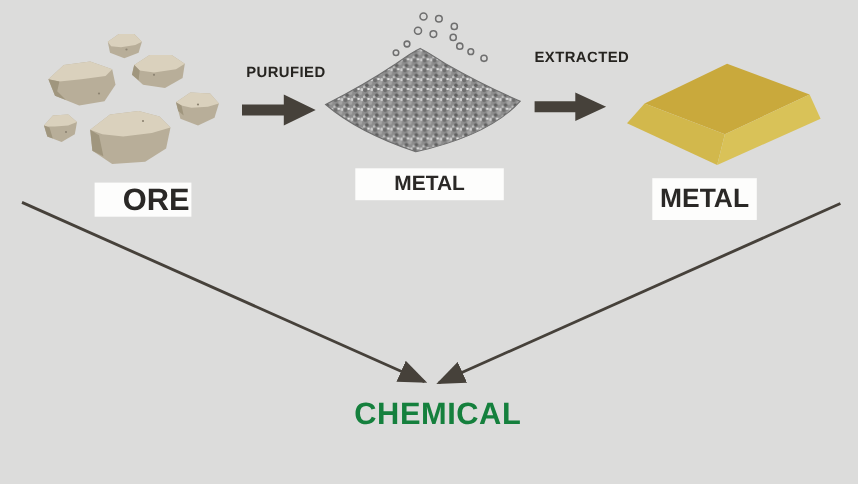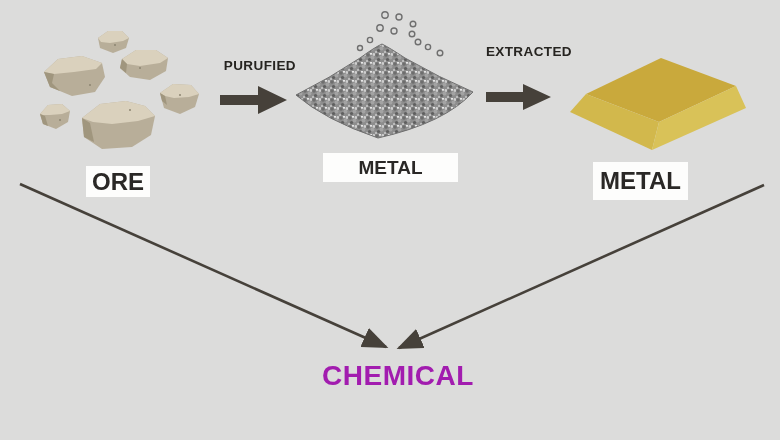--- a/index.html
+++ b/index.html
@@ -28,29 +28,29 @@
     position:absolute; font-size:13.5px; font-weight:bold;
     color:#262420; letter-spacing:0.4px; text-align:right;
   }
   .purified-pos  { left:202px; top:58px; width:94px; }
   .extracted-pos { left:472px; top:44px; width:100px; }
 
   .stage-label {
     position:absolute; background:#fdfdfc; font-weight:bold;
     color:#2a2826; text-align:center;
   }
-  .ore-pos      { left:86px;  top:166px; width:64px;  font-size:24px; line-height:31px; }
+  .ore-pos      { left:86px;  top:166px; width:64px;  font-size:28px; line-height:31px;padding-left:24px; }
   .compound-pos { left:323px; top:153px; width:135px; font-size:19px; line-height:25px; padding:2px 0; }
   .metal-pos    { left:593px; top:162px; width:95px;  font-size:24px; line-height:38px; }
   .stage-label span { display:block; }
 
   .result-title {
     position:absolute; left:247px; top:361px; width:302px;
     text-align:center; font-size:28px; font-weight:bold;
-    color:#a21caf; line-height:30px; letter-spacing:0.5px;
+    color:#15803d; line-height:30px; letter-spacing:0.5px;
   }
   .result-title div { display:block; }
 </style>
 </head>
 <body>
 
 <div class="canvas">
 
   <svg class="underlay" width="780" height="440" viewBox="0 0 780 440">
     <defs>

